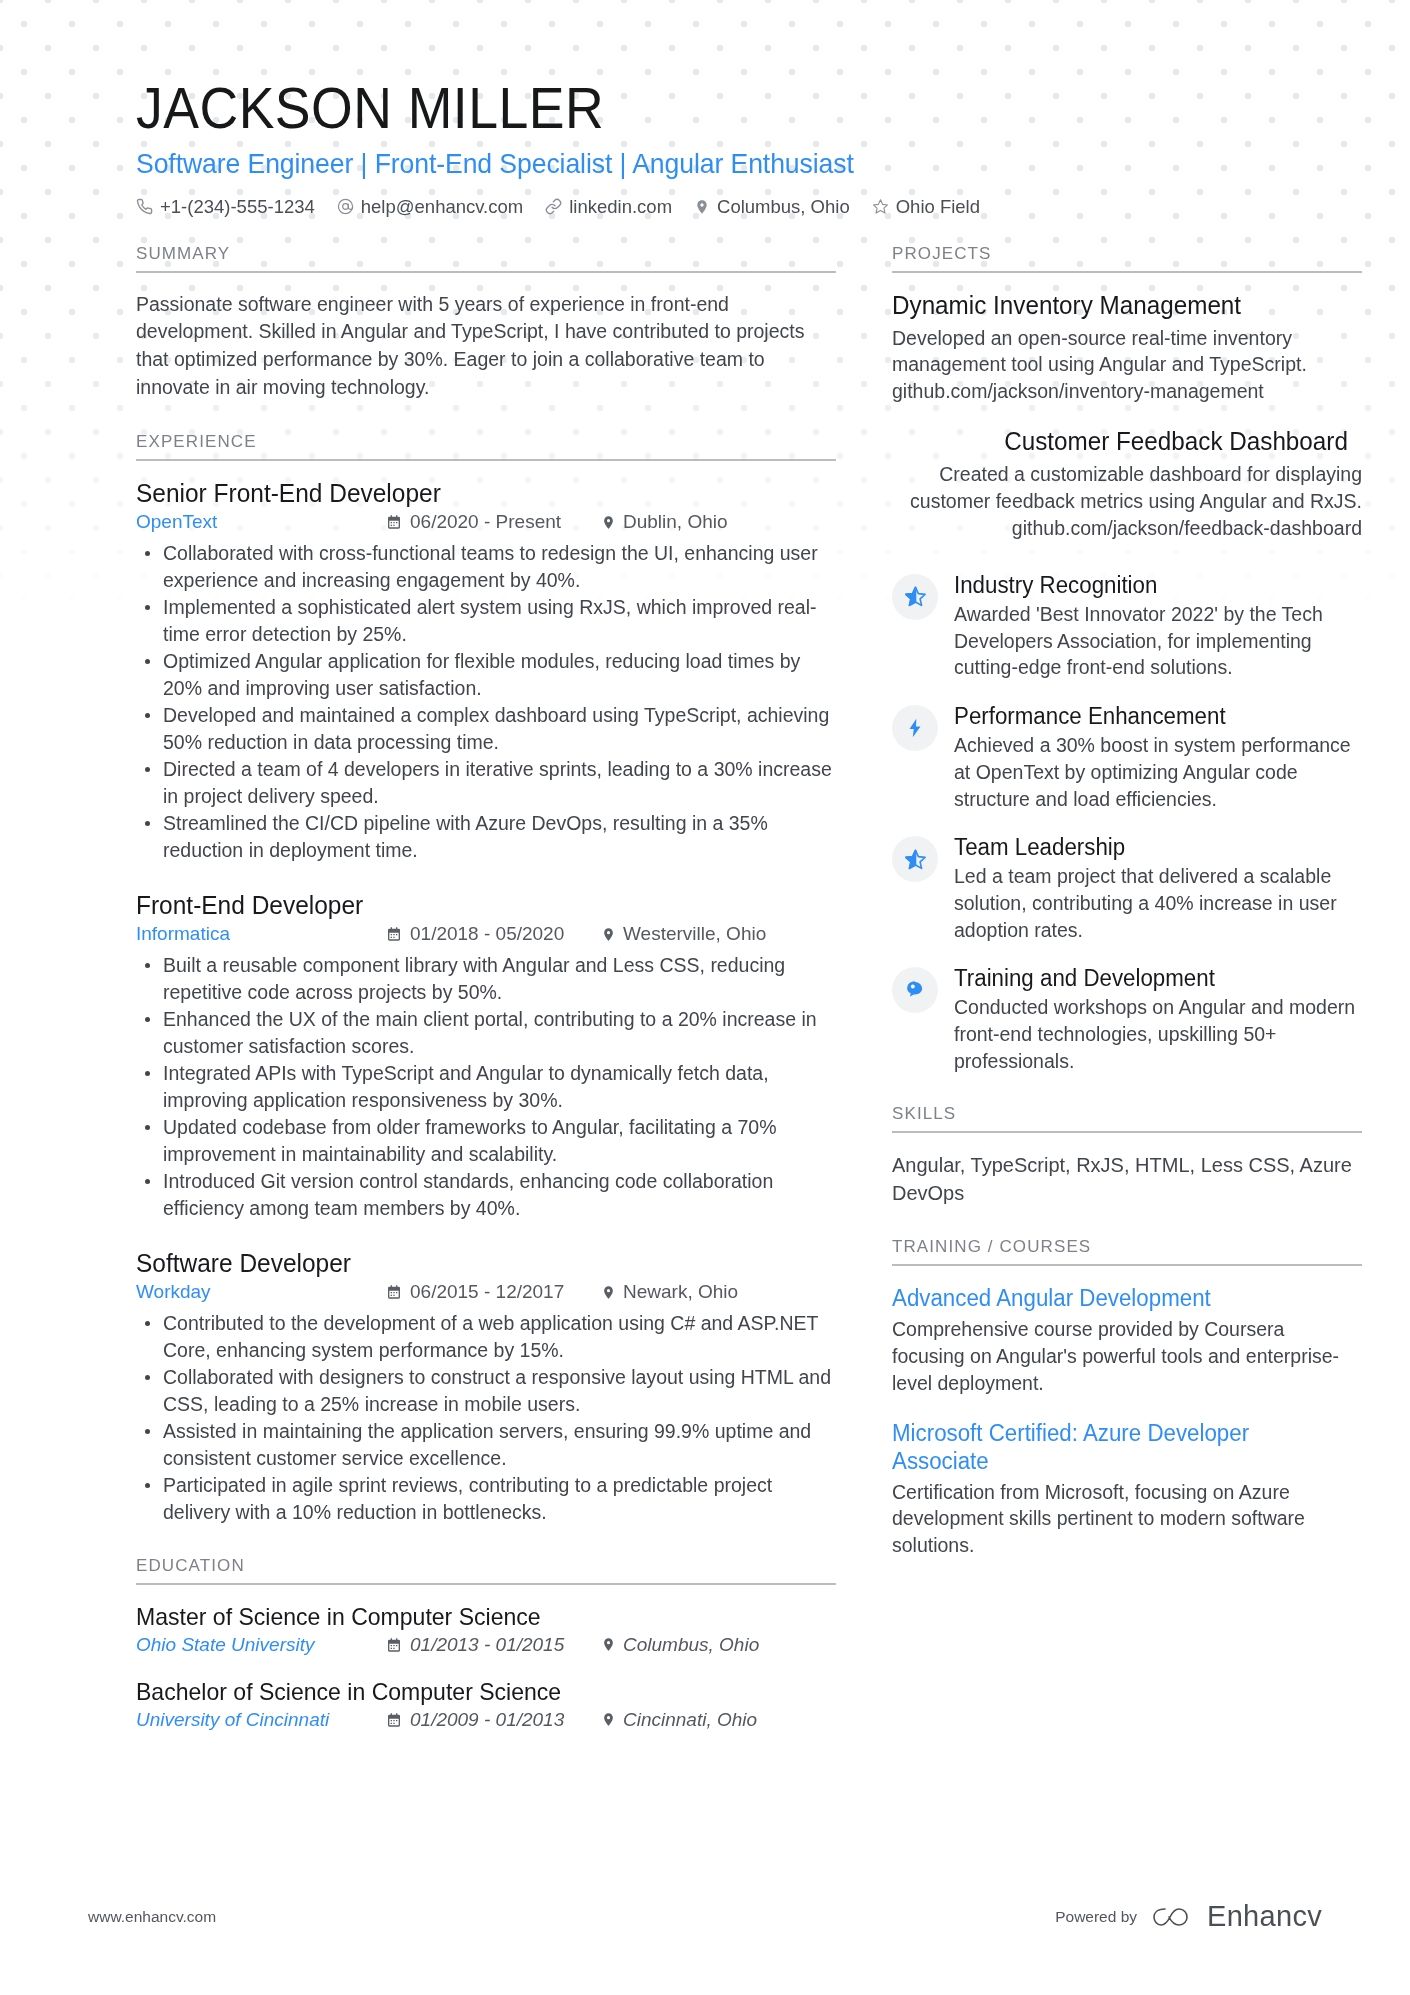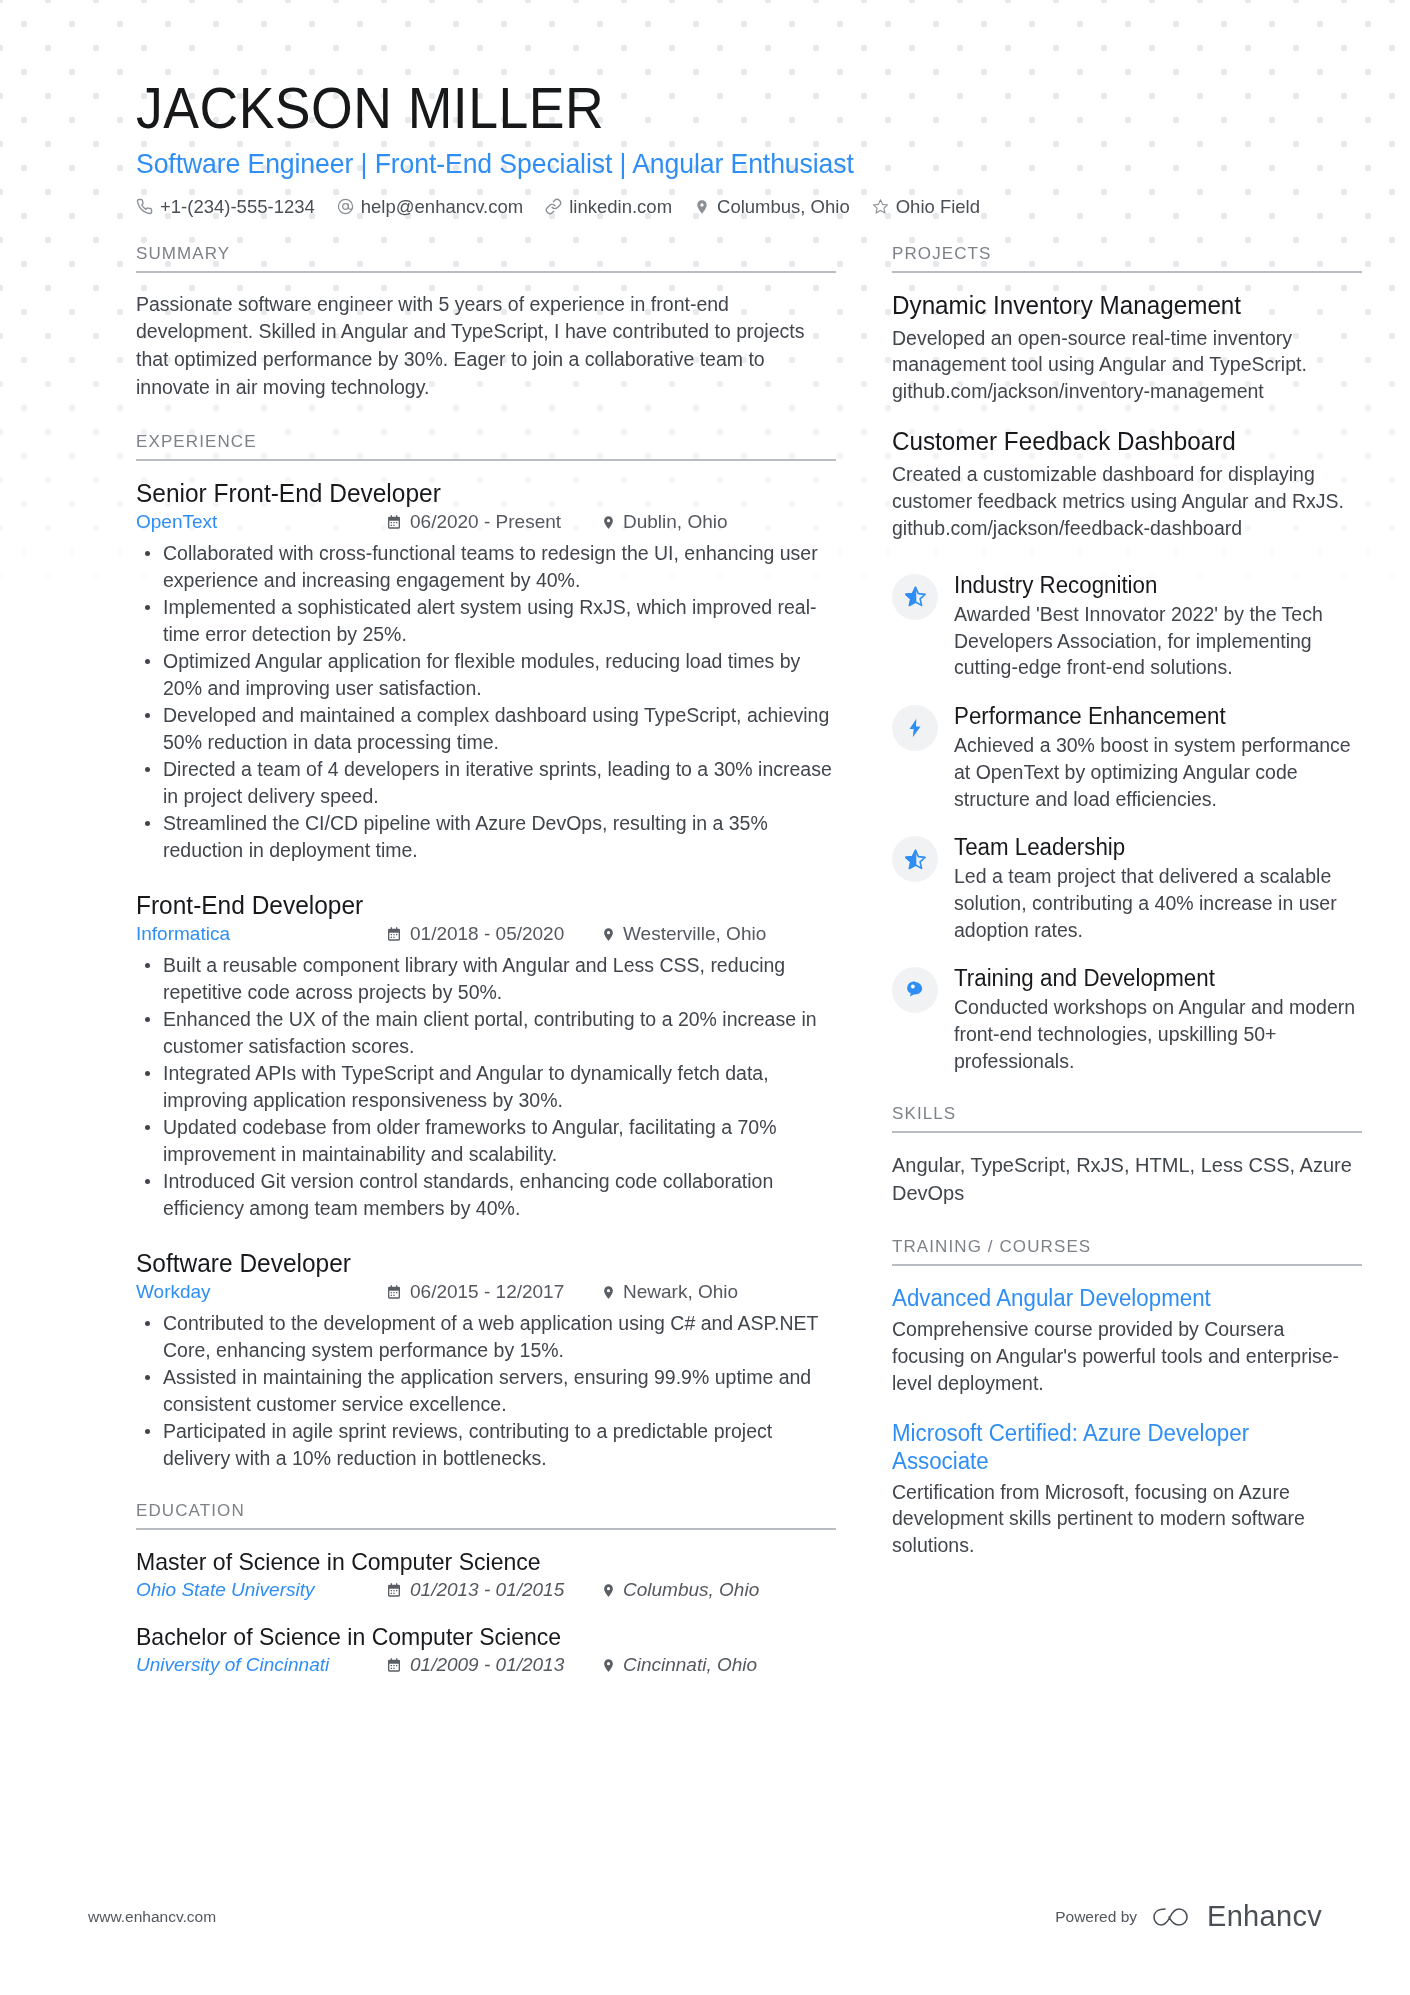--- a/index.html
+++ b/index.html
@@ -171,21 +171,21 @@
     font-size: 19px;
     color: #55595f;
     font-style: italic;
   }
   .edu-school { color: #2f8ef4; flex: 0 0 auto; min-width: 250px; }
   .edu-dates { display: flex; align-items: center; gap: 8px; flex: 0 0 auto; min-width: 215px; }
   .edu-loc { display: flex; align-items: center; gap: 7px; }
 
   
   .proj { margin-bottom: 22px; }
-  .proj:last-child { margin-bottom: 16px; }
+  .proj:last-child { margin-bottom: 16px; text-align: right; }
   .proj-title {
     font-size: 25px;
     color: #17191c;
     margin-bottom: 5px;
     transform: scaleX(0.97);
     transform-origin: left center;
   }
   .proj-desc {
     font-size: 19.5px;
     line-height: 1.38;
@@ -420,20 +420,21 @@
                 <span class="meta-ico">
                     <svg width="15" height="15" viewBox="0 0 24 24" fill="currentColor">
                       <path d="M12 2C8.13 2 5 5.13 5 9c0 5.25 7 13 7 13s7-7.75 7-13c0-3.87-3.13-7-7-7zm0 9.5A2.5 2.5 0 1 1 12 6.5a2.5 2.5 0 0 1 0 5z"></path>
                     </svg>
                   </span>
                 <span>Newark, Ohio</span>
               </span>
             </div>
             <ul class="bullets">
               <li>Contributed to the development of a web application using C# and ASP.NET Core, enhancing system performance by 15%.</li>
+              <li>Collaborated with designers to construct a responsive layout using HTML and CSS, leading to a 25% increase in mobile users.</li>
               <li>Assisted in maintaining the application servers, ensuring 99.9% uptime and consistent customer service excellence.</li>
               <li>Participated in agile sprint reviews, contributing to a predictable project delivery with a 10% reduction in bottlenecks.</li>
             </ul>
           </div>
         </div>
 
         <div class="sec">
           <div class="sec-head">EDUCATION</div>
 
           <div class="edu">

